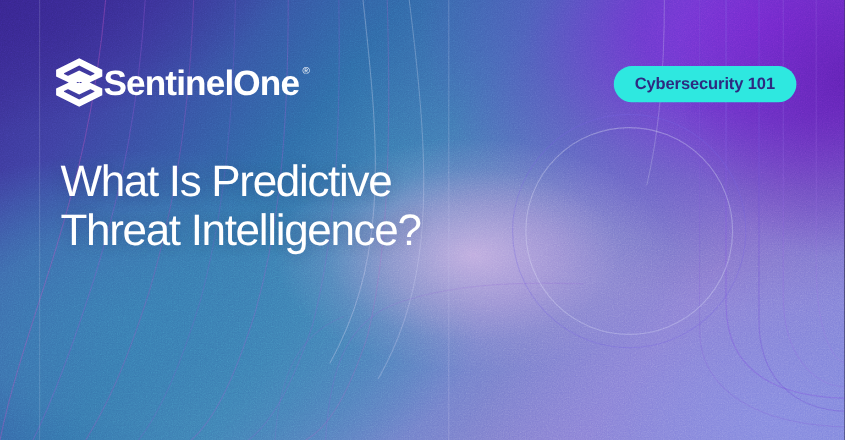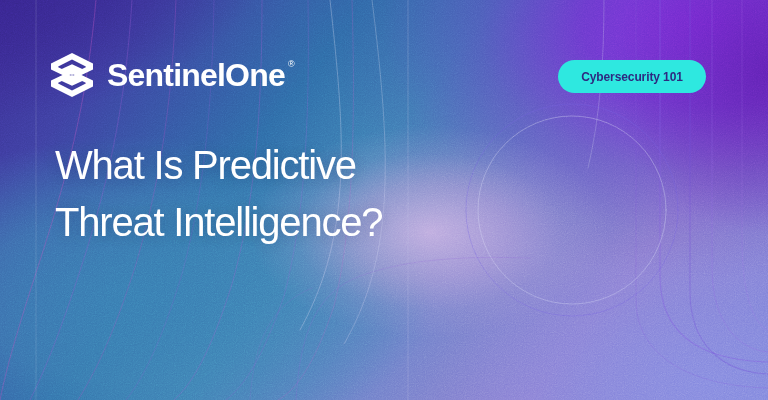--- a/index.html
+++ b/index.html
@@ -100,21 +100,21 @@
     mix-blend-mode:overlay;
     pointer-events:none;
   }
   .bg-grain svg { display:block; width:768px; height:400px; }
 
   
   .content { position:relative; width:100%; height:100%; z-index:5; }
 
   .logo-lockup {
     position:absolute; left:50px; top:52px;
-    display:flex; align-items:center; gap:13px;
+    display:flex; align-items:center; 
   }
   .logo-mark { width:44px; height:46px; display:block; flex:none; }
   .logo-mark svg { display:block; width:44px; height:46px; }
   .logo-word {
     position:relative;
     color:#ffffff;
     font-size:32px;
     font-weight:bold;
     letter-spacing:-0.8px;
     line-height:1;
@@ -130,38 +130,38 @@
   }
 
   .badge {
     position:absolute; left:558px; top:60px;
     height:33px; min-width:148px;
     padding:0 19px;
     display:flex; align-items:center; justify-content:center;
     background:#2ee8e0;
     border-radius:17px;
     color:#2e2a80;
-    font-size:12px;
+    font-size:15px;
     font-weight:bold;
     letter-spacing:-0.1px;
     white-space:nowrap;
   }
 
   .headline {
     position:absolute; left:55px; top:145px;
     width:660px;
     color:#ffffff;
     font-size:40px;
     font-weight:300;
     line-height:1.0;
     letter-spacing:-1.2px;
     text-shadow:0 1px 14px rgba(24,18,70,.22);
   }
   .headline .hl-line { display:block; white-space:nowrap; }
-  .headline .hl-line + .hl-line { margin-top:17px; }
+  .headline .hl-line + .hl-line { margin-top:5px; }
 </style>
 </head>
 <body>
 
 <div class="banner">
 
   <div class="bg-base"></div>
   <div class="bg-indigo"></div>
   <div class="bg-teal"></div>
   <div class="bg-violet"></div>

